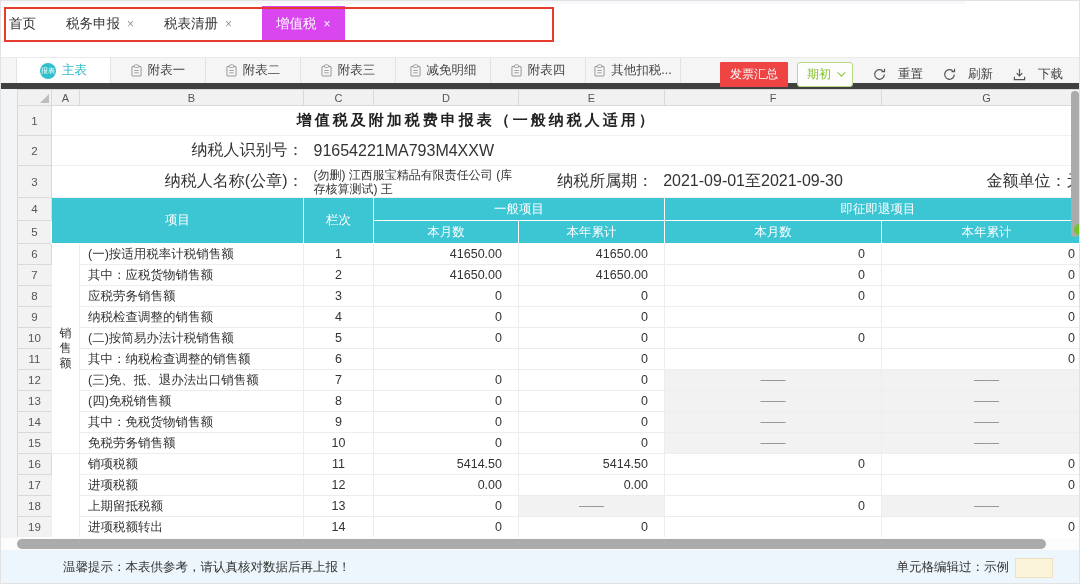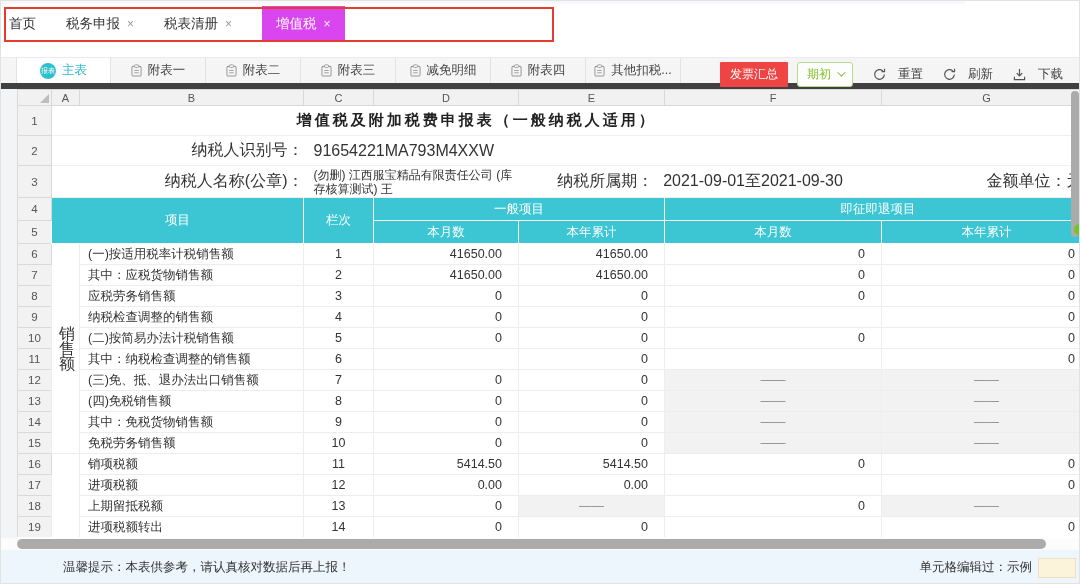--- a/index.html
+++ b/index.html
@@ -43,36 +43,36 @@
   td.info { border:none; border-bottom:1px solid #f0f0f0; font-size:16px; color:#333; vertical-align:middle; background:#fff; }
   td.title-cell { text-align:center; font-size:15px; font-weight:bold; letter-spacing:3px; color:#222; padding-right:190px; }
   td.lab { text-align:right; }
   td.val { text-align:left; padding-left:10px; }
   td.name-val { font-size:12px; line-height:14px; padding-left:10px; padding-right:4px; }
   td.period-cell { text-align:center; white-space:nowrap; }
   td.period-cell .gap { display:inline-block; width:10px; }
   td.unit-cell { white-space:nowrap; padding-left:105px; }
   td.teal { background:#3cc5d3; color:#fff; font-size:12.5px; text-align:center; border:1px solid rgba(255,255,255,.55); }
   tbody td.cell { border:1px solid #ededed; font-size:12.5px; color:#333; background:#fff; height:21px; }
-  td.group-cell { border:1px solid #ededed; font-size:16px; color:#333; text-align:center; line-height:15px; word-break:break-all; padding:0 7px; background:#fff; }
+  td.group-cell { border:1px solid #ededed; font-size:12px; color:#333; text-align:center; line-height:15px; word-break:break-all; padding:0 7px; background:#fff; }
   td.item-cell { padding-left:8px; }
   td.colno-cell { text-align:center; }
   td.num-cell { text-align:right; padding-right:16px; }
   td.num-cell.dash { background:#f2f2f2; text-align:center; color:#8a8a8a; padding-right:0; }
 
   
   .vscroll { position:absolute; left:1070px; top:90px; width:8px; height:146px; background:#ababab; border-radius:4px; }
   .green-dot { position:absolute; left:1073px; top:223px; width:11px; height:11px; border-radius:50%; background:#76c32b; }
   .hscroll-track { position:absolute; left:0; top:537px; width:1080px; height:12px; background:#fcfcfc; }
   .hscroll-thumb { position:absolute; left:16px; top:1px; width:1029px; height:10px; background:#ababab; border-radius:5px; }
 
   
   .footer { position:absolute; left:0; top:549px; width:1080px; height:35px; background:#edf6fc; display:flex; align-items:center; font-size:12.5px; color:#333; }
   .footer .tip { margin-left:62px; }
-  .footer .right { position:absolute; right:5px; display:flex; align-items:center; }
+  .footer .right { position:absolute; right:28px; display:flex; align-items:center; }
   .swatch { width:38px; height:20px; background:#fbf3da; border:1px solid #ece0be; margin-left:6px; }
 
   svg { display:block; }
 </style>
 </head>
 <body>
 
 <div class="screen">
 
   <div class="tabbar">

